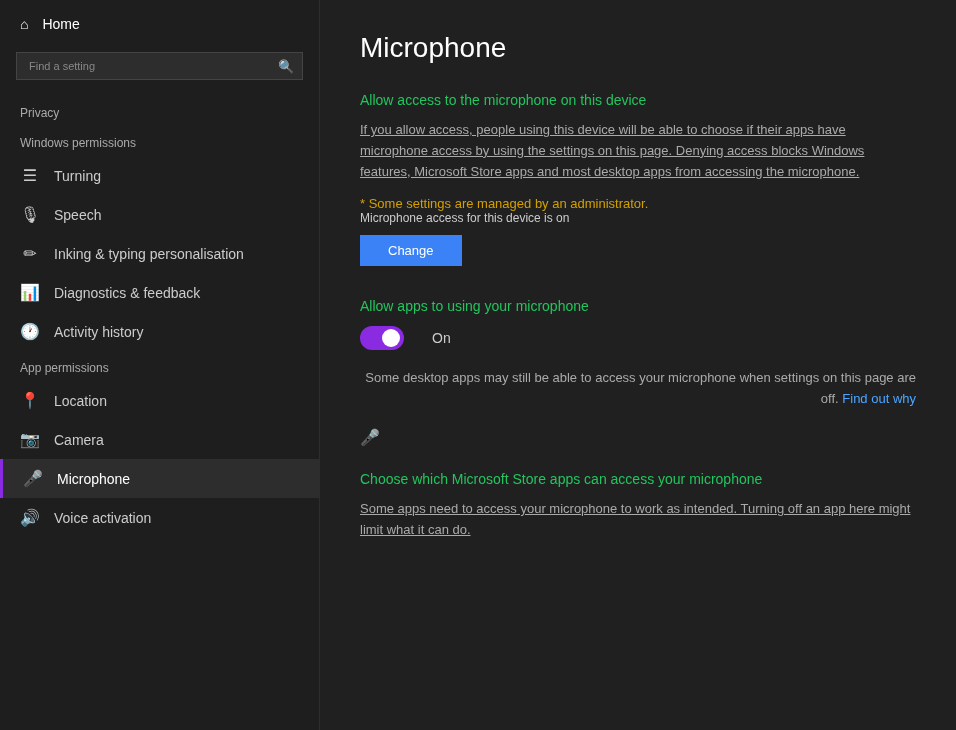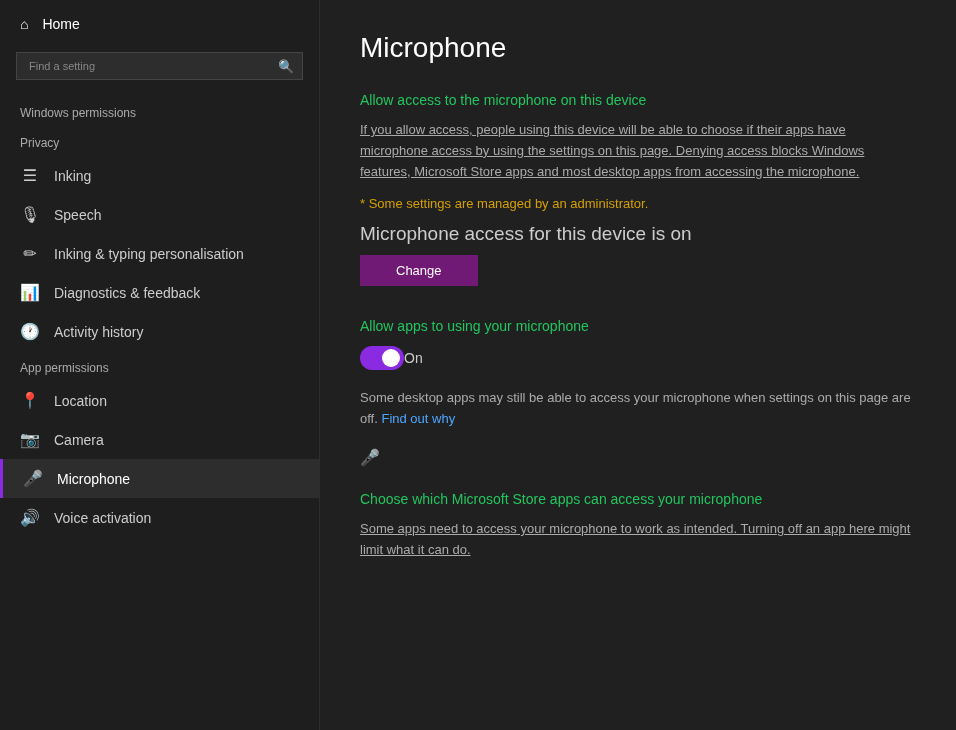--- a/index.html
+++ b/index.html
@@ -114,43 +114,43 @@
       font-size: 13px;
       color: #aaa;
       line-height: 1.6;
       margin-bottom: 14px;
       text-decoration: underline;
     }
 
     .admin-notice {
       color: #d4a000;
       font-size: 13px;
-      margin-bottom: 12px;
+      margin-bottom: 0;
     }
 
     .status-text {
-      font-size: 19px;
+      font-size: 12px;
       color: #ccc;
       margin-bottom: 10px;
     }
 
     .change-btn {
-      background: #701a75;
+      background: #3b82f6;
       color: #ffffff;
       border: none;
-      padding: 8px 36px;
+      padding: 8px 28px;
       font-size: 13px;
       cursor: pointer;
       margin-bottom: 32px;
     }
 
     .toggle-row {
       display: flex;
       align-items: center;
-      gap: 0;
+      gap: 28px;
       margin-bottom: 18px;
     }
 
     
     .toggle-switch {
       position: relative;
       width: 44px;
       height: 24px;
       flex-shrink: 0;
     }
@@ -175,20 +175,21 @@
     .toggle-label {
       font-size: 14px;
       color: #ccc;
     }
 
     .note-text {
       font-size: 13px;
       color: #aaa;
       line-height: 1.6;
       margin-bottom: 18px;
+      text-align: right;
     }
 
     .find-out-link {
       color: #4da6ff;
       text-decoration: none;
       cursor: pointer;
     }
 
     .icon-note {
       font-size: 13px;
@@ -210,27 +211,27 @@
   <div class="sidebar-home">
     <span class="item-icon">⌂</span>
     <span>Home</span>
   </div>
 
   <div class="search-box">
     <input type="text" placeholder="Find a setting" style="">
     <span class="search-icon-wrap">🔍</span>
   </div>
 
+  <div class="sidebar-section-title">Privacy</div>
+
   <div class="sidebar-section-title">Windows permissions</div>
 
-  <div class="sidebar-section-title">Privacy</div>
-
   <div class="sidebar-item">
     <span class="item-icon">☰</span>
-    <span class="item-label">Inking</span>
+    <span class="item-label">Turning</span>
   </div>
   <div class="sidebar-item">
     <span class="item-icon">🎙</span>
     <span class="item-label">Speech</span>
   </div>
   <div class="sidebar-item">
     <span class="item-icon">✏</span>
     <span class="item-label">Inking &amp; typing personalisation</span>
   </div>
   <div class="sidebar-item">

